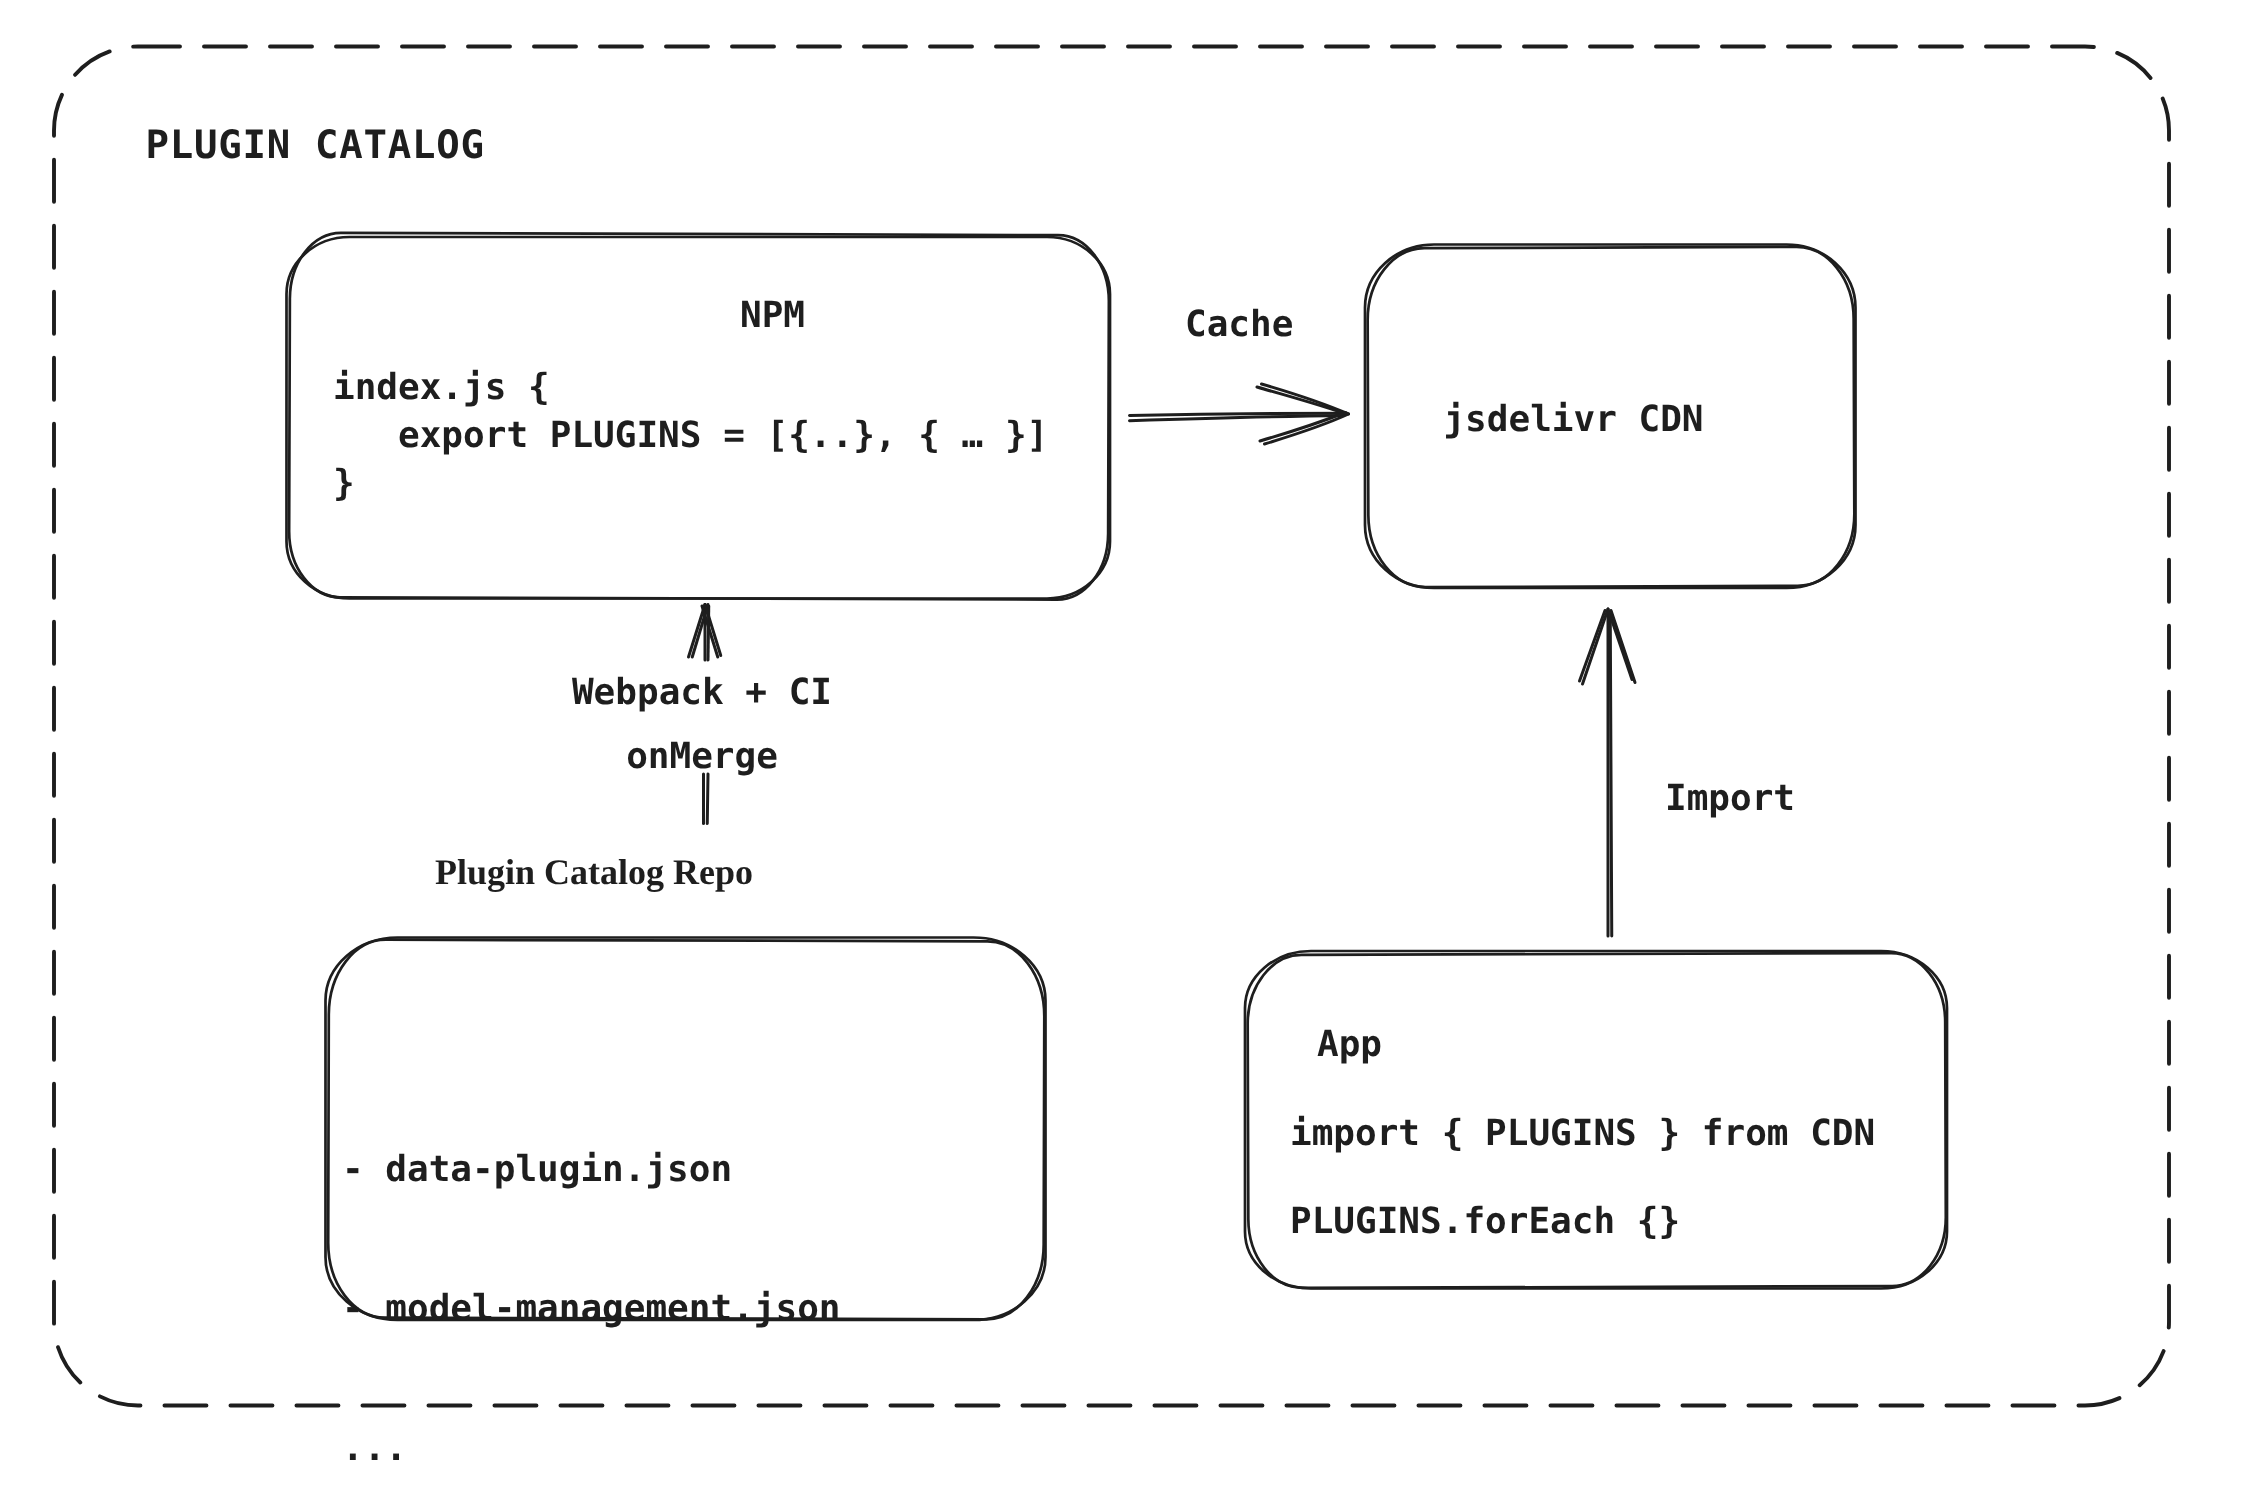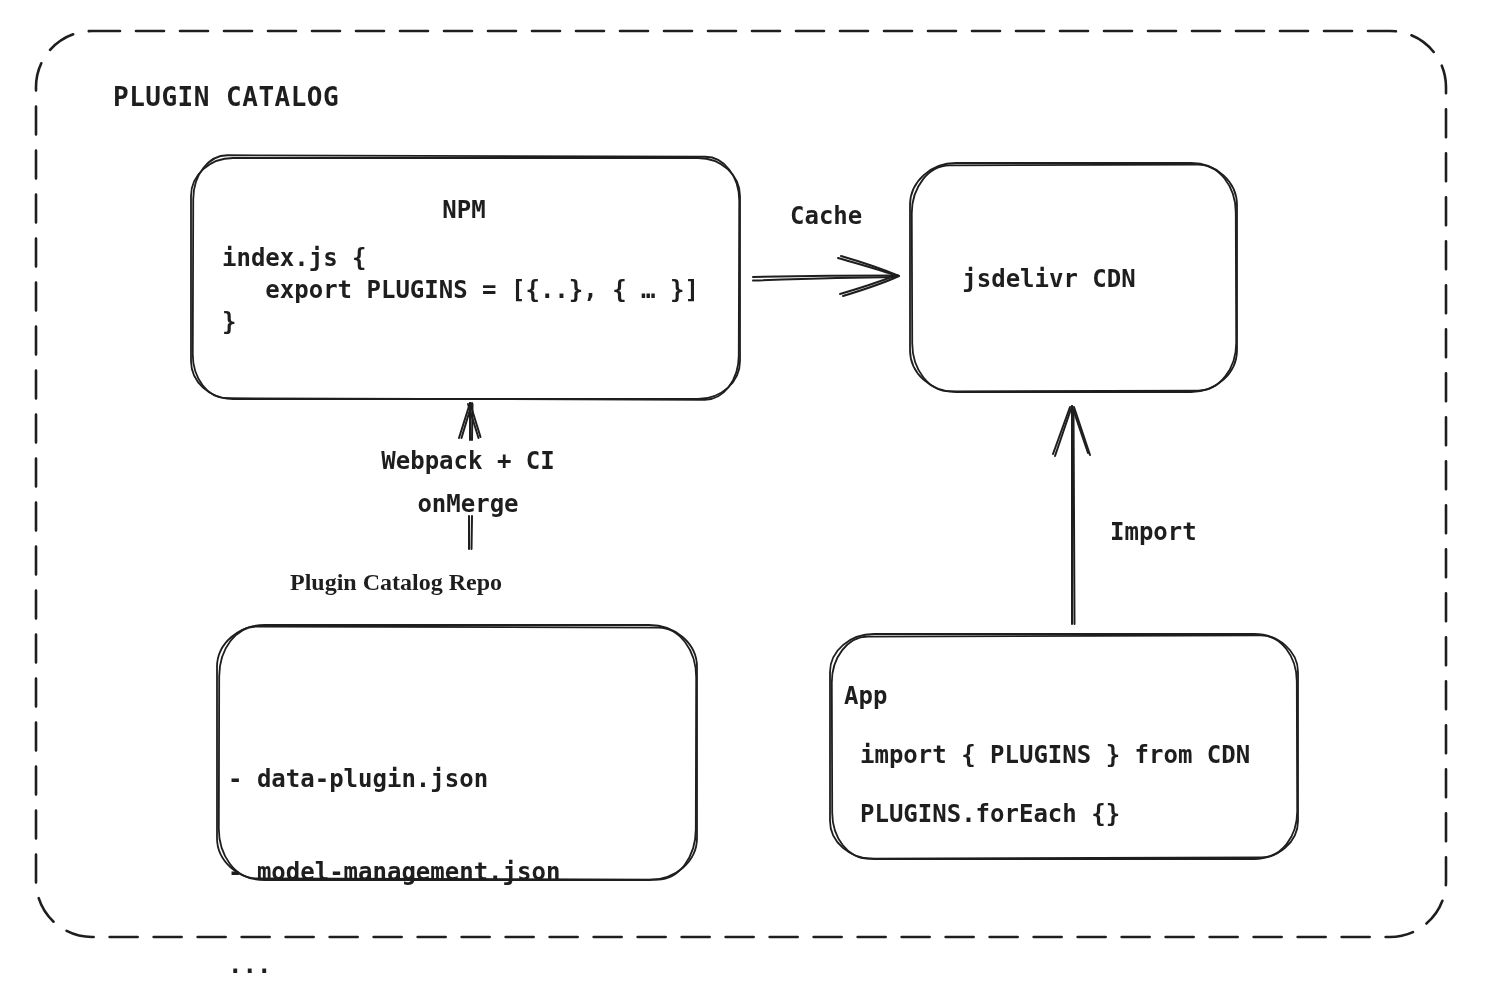--- a/index.html
+++ b/index.html
@@ -111,40 +111,40 @@
         <path d="M1074.5,624 L1073.5,410"></path>
         <path d="M1072,406 L1055,456"></path>
         <path d="M1070,407 L1053,454"></path>
         <path d="M1072,406 L1088,453"></path>
         <path d="M1074,407 L1090,455"></path>
       </g>
 
     </g>
   </svg>
 
-  <div class="t title" style="left:113px; top:82px;">PLUGIN CATALOG</div>
+  <div class="t title" style="left:97px; top:82px;">PLUGIN CATALOG</div>
 
-  <div class="t center" style="left:191px; top:195px; width:546px;">NPM</div>
+  <div class="t center" style="left:191px; top:195px; width:648px;">NPM</div>
   <pre class="t" style="left:222px; top:242px;">index.js {
    export PLUGINS = [{..}, { … }]
 }</pre>
 
   <div class="t center" style="left:910px; top:264px; width:278px;">jsdelivr CDN</div>
 
   <div class="t" style="left:790px; top:201px;">Cache</div>
 
   <div class="t center" style="left:348px; top:446px; width:240px;">Webpack + CI</div>
   <div class="t center" style="left:348px; top:489px; width:240px;">onMerge</div>
 
   <div class="t" style="left:290px; top:567px;font-family:Liberation Serif, serif;">Plugin Catalog Repo</div>
   <div class="t lines" style="left:228px; top:703px;">
     <div>- data-plugin.json</div>
     <div>- model-management.json</div>
     <div>...</div>
   </div>
 
-  <div class="t" style="left:844px; top:681px;">App</div>
+  <div class="t" style="left:878px; top:681px;">App</div>
   <div class="t" style="left:860px; top:740px;">import { PLUGINS } from CDN</div>
   <div class="t" style="left:860px; top:799px;">PLUGINS.forEach {}</div>
 
   <div class="t" style="left:1110px; top:517px;">Import</div>
 
 </div>
 
 </body></html>

